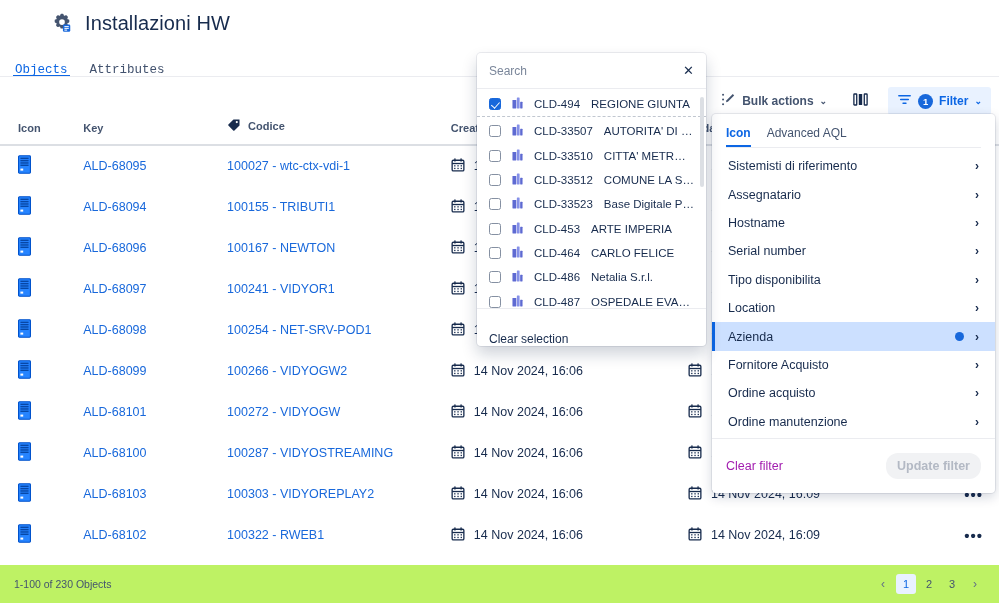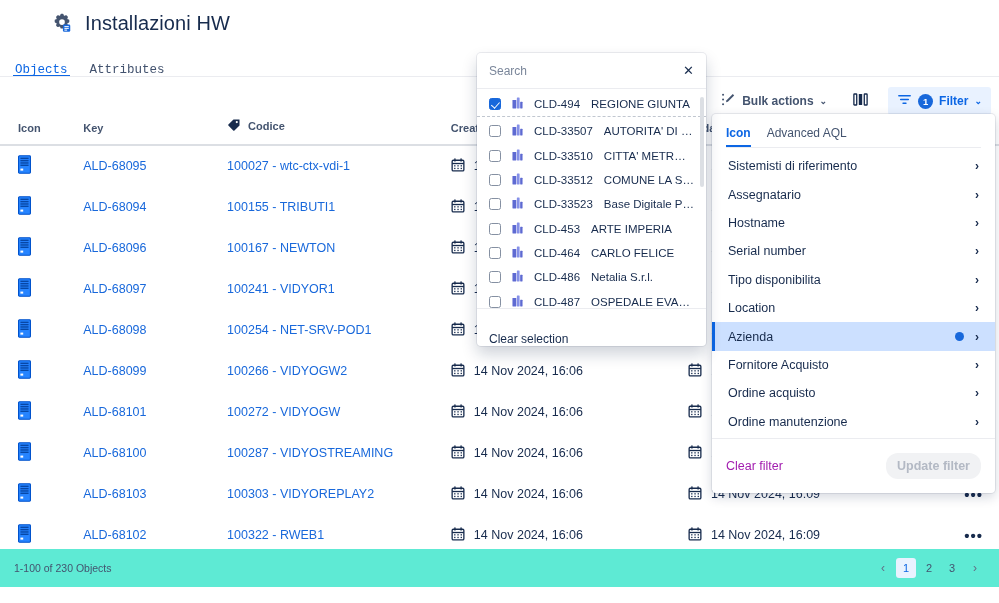--- a/index.html
+++ b/index.html
@@ -89,23 +89,23 @@
   .c-more { width: 60px; }
   .link { color: #1868db; text-decoration: none; cursor: pointer; }
   .datecell { display: flex; align-items: center; gap: 9px; color: #172b4d; }
   .more-btn {
     color: #172b4d; font-size: 15px; letter-spacing: 1px; cursor: pointer;
     text-align: right; padding-right: 10px; font-weight: 700;
   }
 
   
   .footer {
-    position: absolute; left: 0; bottom: 16px; width: 999px; height: 38px;
+    position: absolute; left: 0; bottom: 0; width: 999px; height: 38px;
     display: flex; align-items: center; justify-content: space-between;
-    padding: 0 14px 0 14px; background: #5eead4;
+    padding: 0 14px 0 14px; background: #bef264;
   }
   .count-text { font-size: 10.5px; color: #44546f; }
   .pager { display: flex; align-items: center; gap: 3px; }
   .pg {
     min-width: 20px; height: 20px; border-radius: 3px;
     display: flex; align-items: center; justify-content: center;
     font-size: 11px; color: #44546f; cursor: pointer; padding: 0 5px;
   }
   .pg.active { background: #e9f2ff; color: #0c66e4; font-weight: 500; }
   .pg.arrow { color: #626f86; font-size: 12px; }

